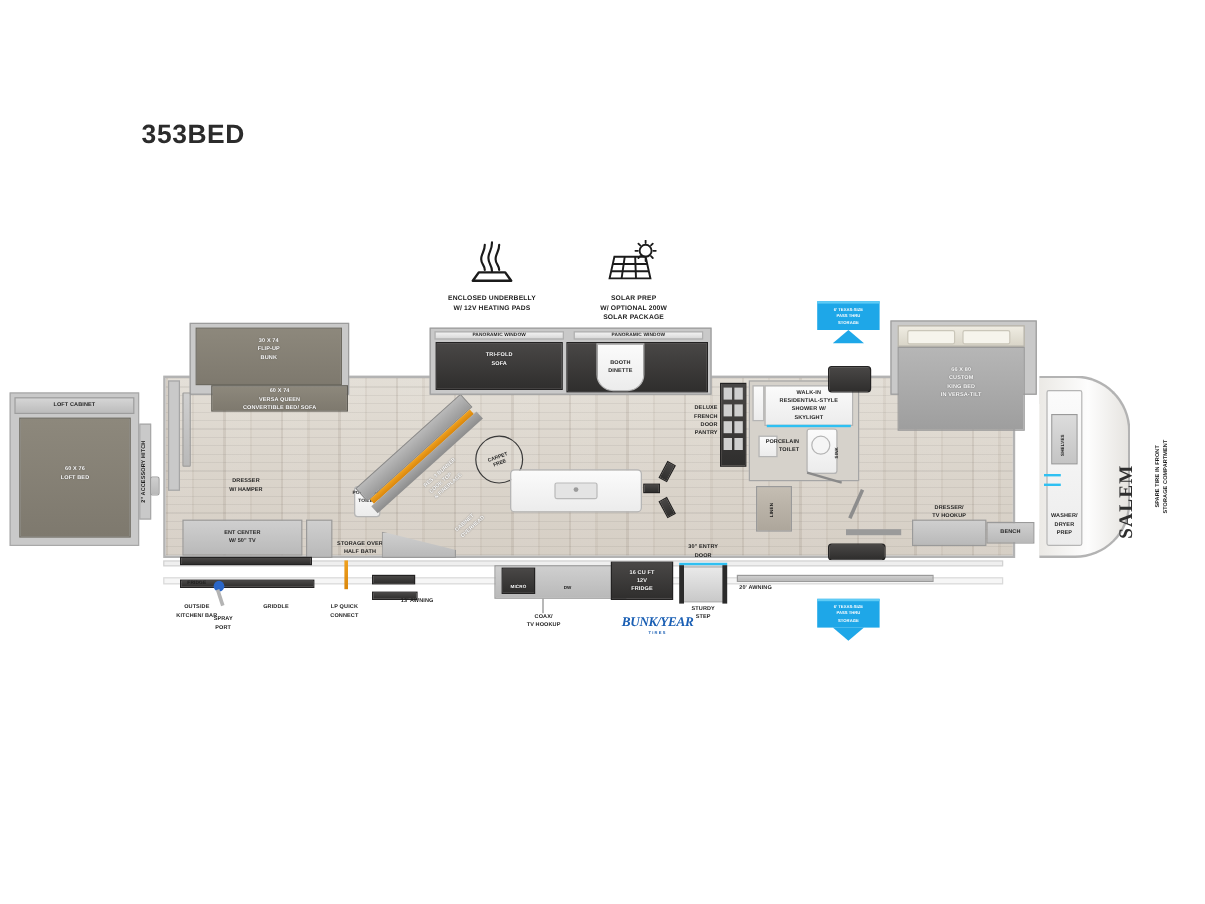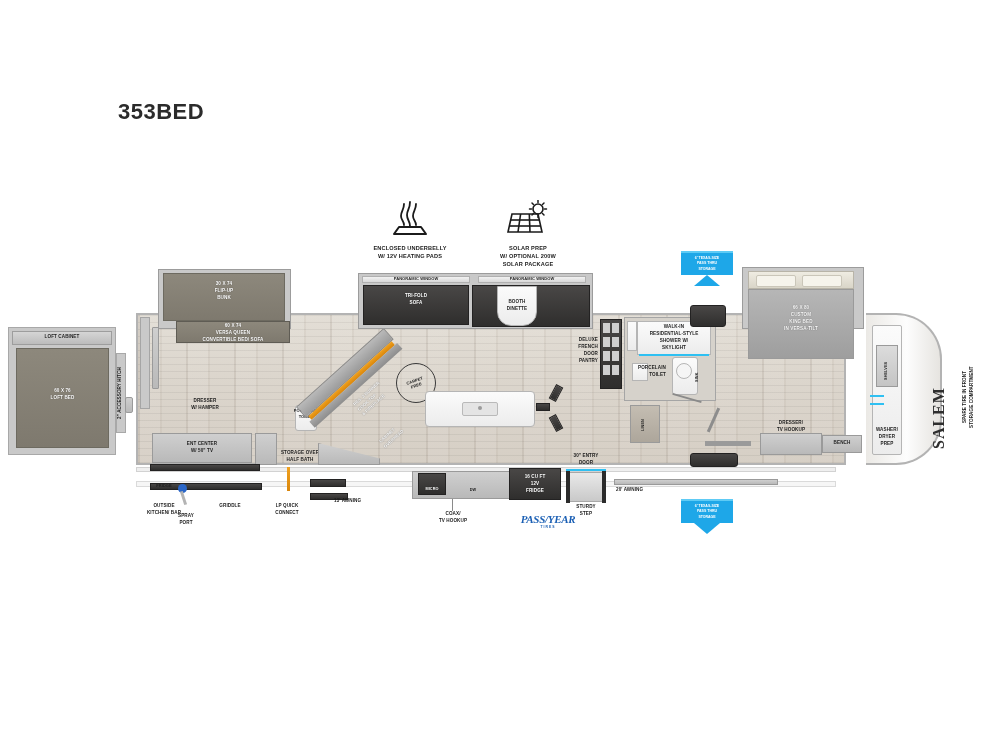--- a/index.html
+++ b/index.html
@@ -402,18 +402,18 @@
     <div class="box" style="left:568px; top:217px; width:36px; height:30px; background:linear-gradient(180deg,#e9e9e9,#c9c9c9); border:1px solid #a8a8a8;"></div>
     <div class="box" style="left:566px; top:216px; width:4px; height:32px; background:#2b2b2b;"></div>
     <div class="box" style="left:602px; top:216px; width:4px; height:32px; background:#2b2b2b;"></div>
     <div class="callout" style="left:560px; top:249px; width:52px;">STURDY
 STEP</div>
 
     <div class="box furn-lt" style="left:614px; top:224px; width:164px; height:6px;"></div>
     <div class="callout" style="left:616px; top:232px; width:66px; text-align:left;">20' AWNING</div>
 
     <div id="goodyear" style="left:505px; top:258px; width:86px;">
-      <div class="gy">PASS/YEAR</div>
+      <div class="gy">BUNK/YEAR</div>
       <div class="tires">TIRES</div>
     </div>
 
   </div>
 </div>
 
 </body></html>

